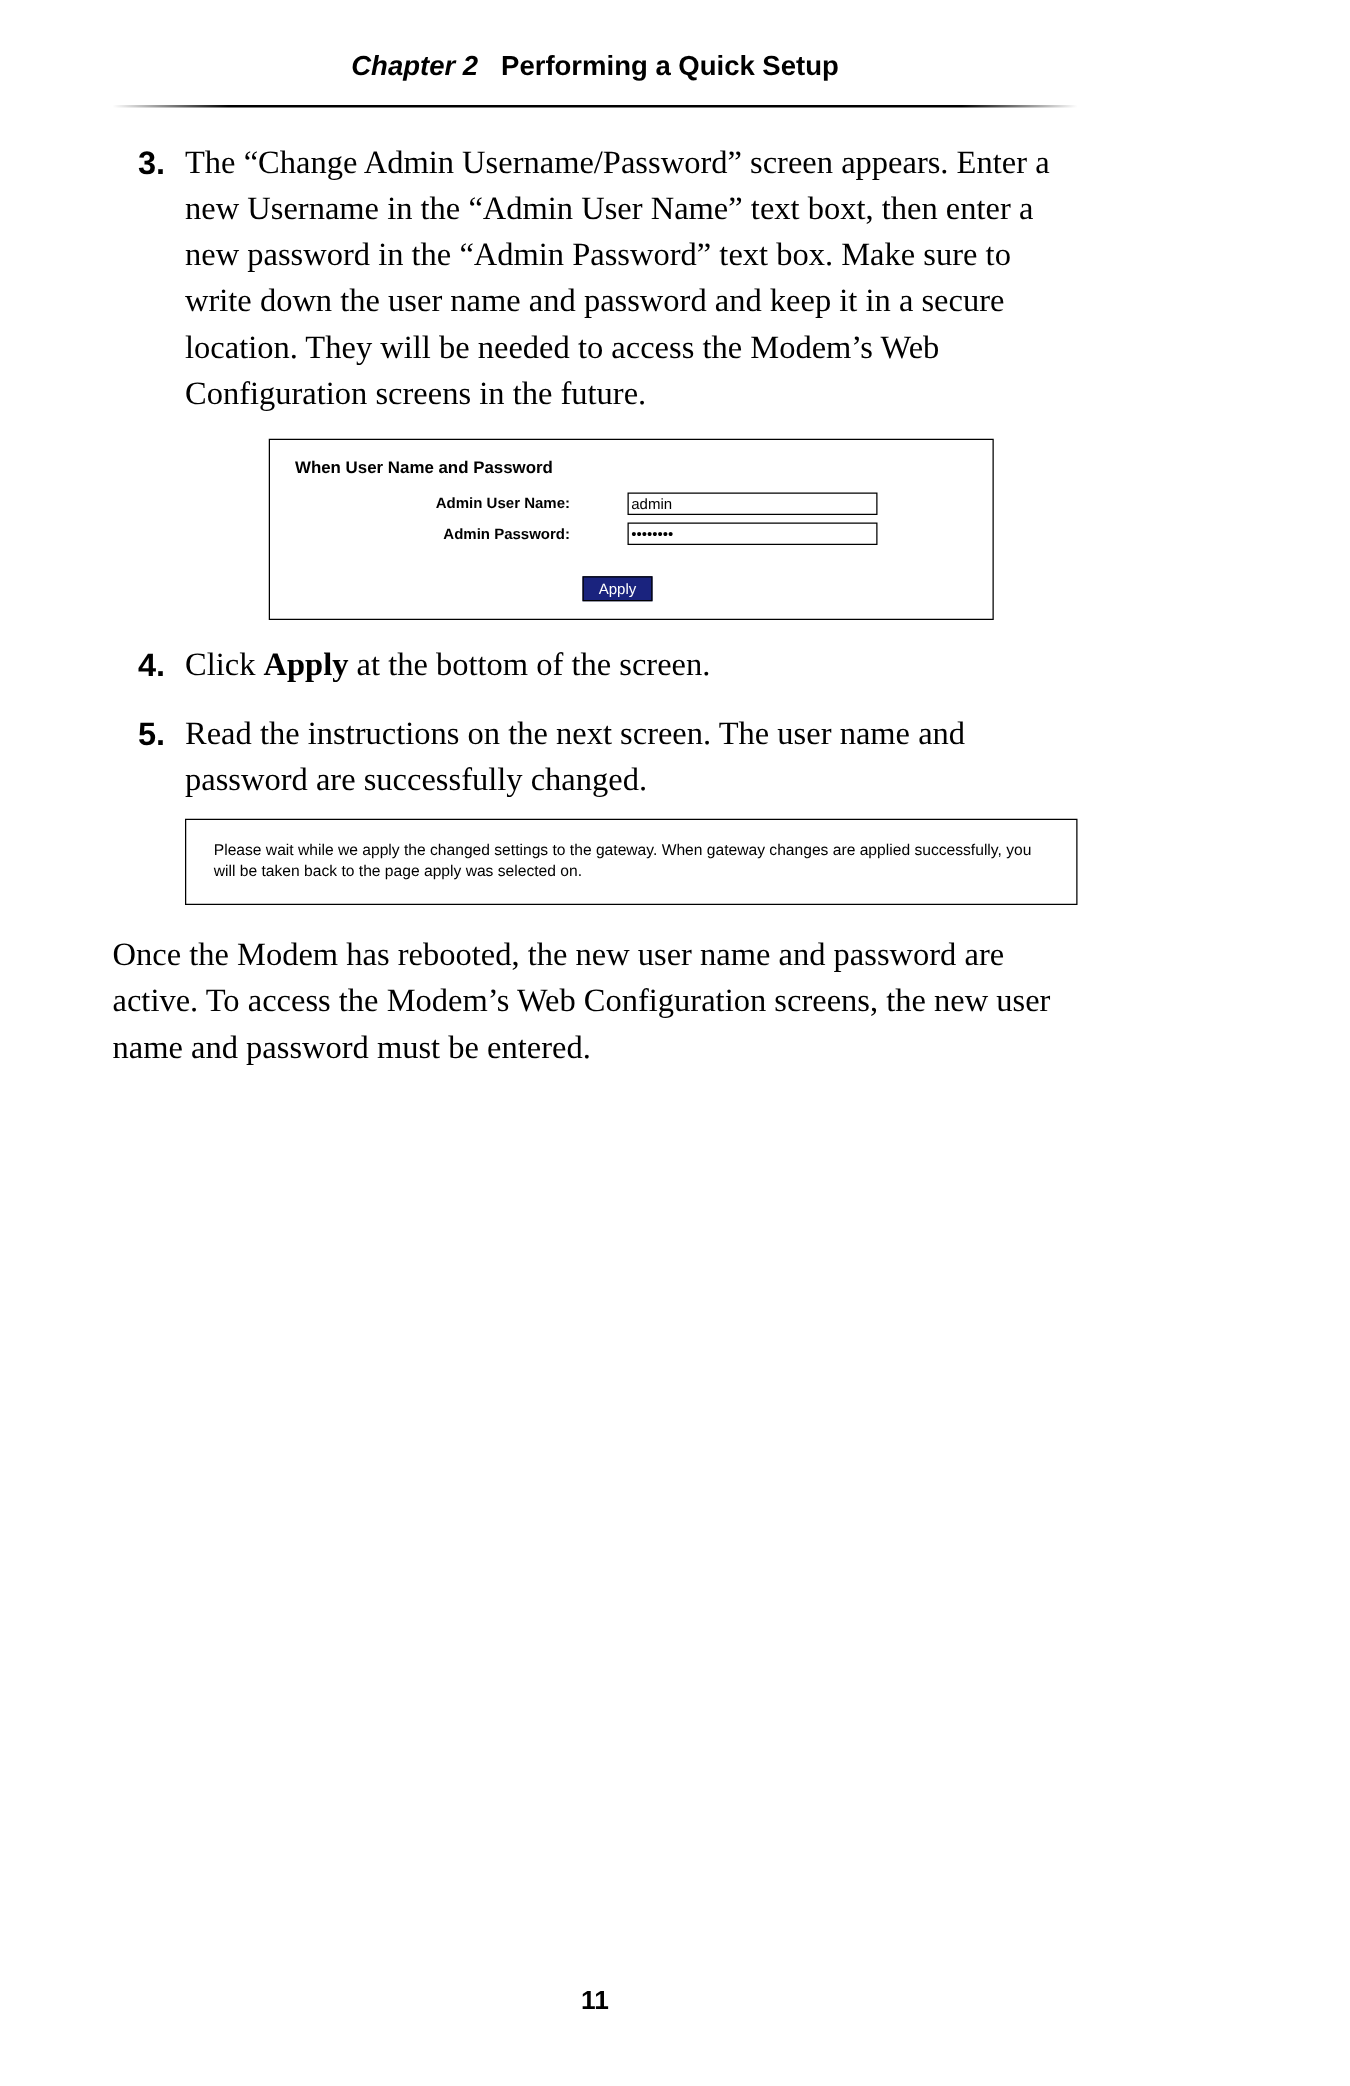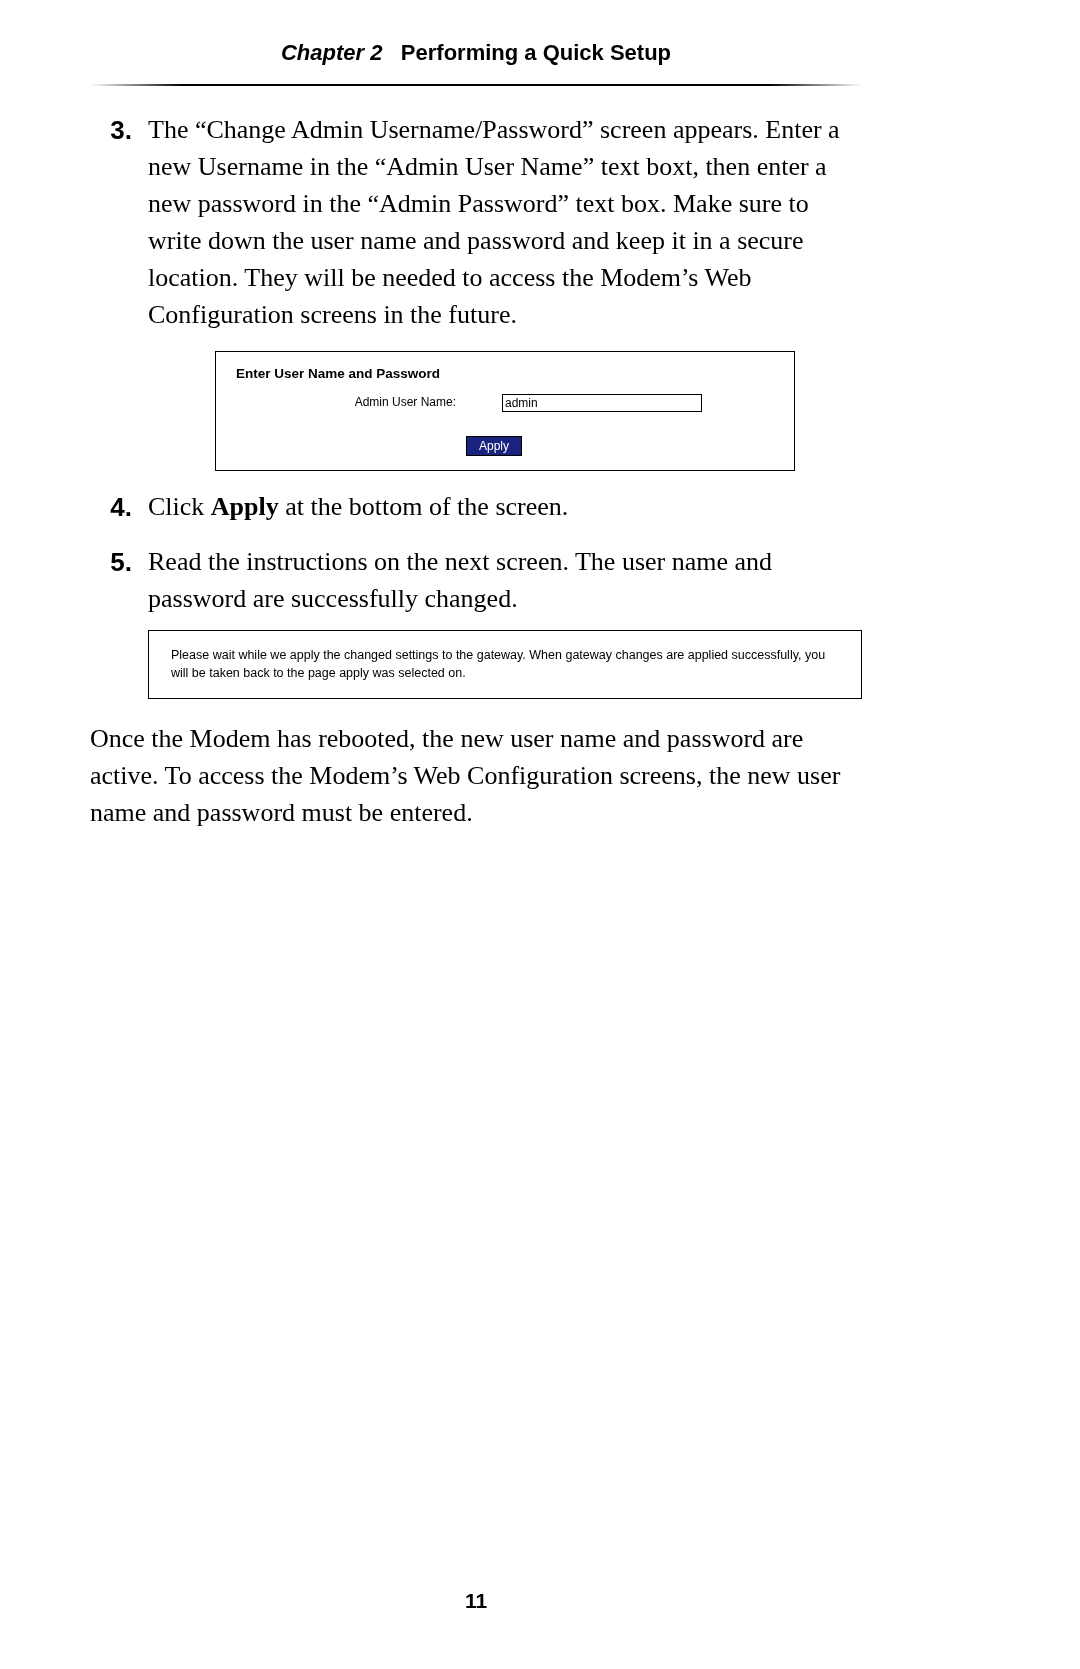--- a/index.html
+++ b/index.html
@@ -85,21 +85,21 @@
   }
   .dialog1 .d1-row {
     display: flex;
     align-items: center;
     margin-bottom: 6px;
   }
   .dialog1 .d1-row .d1-label {
     flex: 0 0 220px;
     text-align: right;
     padding-right: 10px;
-    font-weight: 400;
+    font-weight: 700;
     font-size: 12px;
   }
   .dialog1 .d1-row .d1-input {
     flex: 0 0 200px;
     padding-left: 36px;
   }
   .dialog1 .d1-row .d1-input input {
     width: 100%;
     box-sizing: border-box;
     font-family: Verdana, Arial, Helvetica, sans-serif;
@@ -173,29 +173,35 @@
 
   <ol class="steps">
 
     <li>
       <span class="num">3.</span>
       <span>The “Change Admin Username/Password” screen appears. Enter a new Username in the “Admin User Name” text boxt, then enter a new password in the “Admin Password” text box. Make sure to write down the user name and password and keep it in a secure location. They will be needed to access the Modem’s Web Configuration screens in the future.</span>
 
       
       <div class="dialog1-wrap">
         <div class="dialog1">
-          <div class="d1-title">Enter User Name and Password</div>
+          <div class="d1-title">When User Name and Password</div>
 
           <div class="d1-row">
             <div class="d1-label">Admin User Name:</div>
             <div class="d1-input">
               <input type="text" value="admin" style="">
             </div>
           </div>
 
+          <div class="d1-row">
+            <div class="d1-label">Admin Password:</div>
+            <div class="d1-input">
+              <input type="text" value="••••••••" style="">
+            </div>
+          </div>
 
           <div class="d1-apply-row">
             <div class="spacer"></div>
             <button class="d1-apply-btn">Apply</button>
           </div>
         </div>
       </div>
     </li>
 
     <li>

